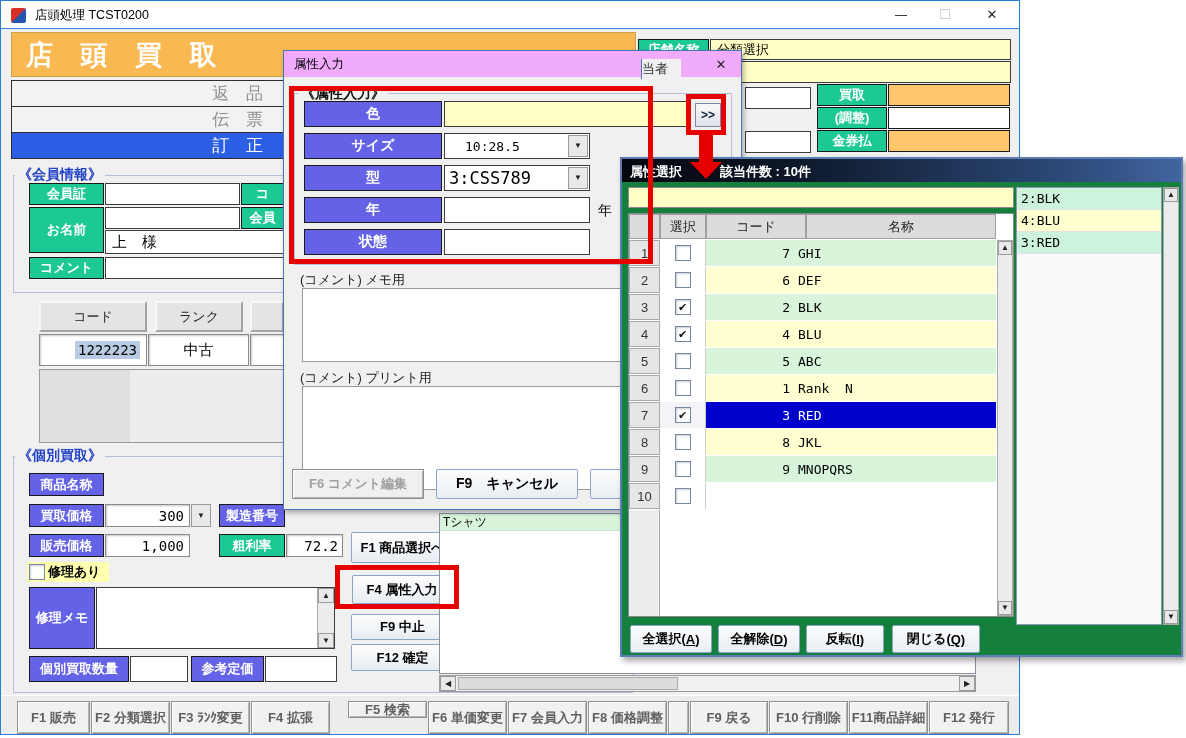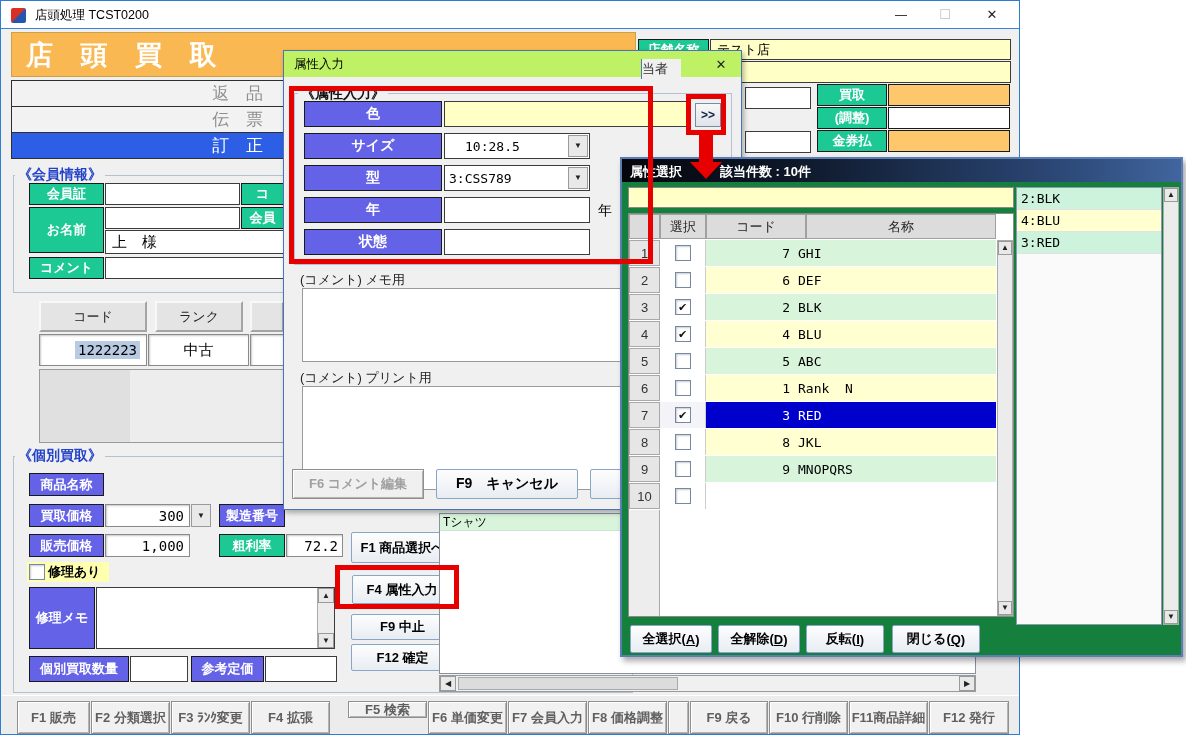--- a/index.html
+++ b/index.html
@@ -43,21 +43,21 @@
       <span class="abs flex c" style="left:922px;top:0;width:44px;height:27px;font-size:13px;color:#c0c0c0">☐</span>
       <span class="abs flex c" style="left:966px;top:0;width:50px;height:27px;font-size:13px;color:#222">✕</span>
     </div>
 
     <div class="abs flex" style="left:10px;top:31px;width:625px;height:45px;background:#f9b851;border:1px solid #caa24a">
       <span class="b" style="color:#fff;font-size:27px;letter-spacing:10px;padding-left:14px;white-space:nowrap">店 頭 買 取</span>
     </div>
 
     <div class="abs lblg" style="left:637px;top:38px;width:71px;height:21px">店舗名称</div>
     <div class="abs fldy flex" style="left:709px;top:38px;width:301px;height:21px">
-      <span style="padding-left:6px;font-size:13px">テスト店</span>
+      <span style="padding-left:6px;font-size:13px">分類選択</span>
     </div>
     <div class="abs fldy" style="left:712px;top:60px;width:298px;height:22px;z-index:5"></div>
 
     <div class="abs fld" style="left:744px;top:86px;width:66px;height:22px;z-index:5"></div>
     <div class="abs fld" style="left:744px;top:130px;width:66px;height:22px;z-index:5"></div>
 
     <div class="abs lblg" style="left:816px;top:83px;width:70px;height:22px">買取</div>
     <div class="abs fldo" style="left:887px;top:83px;width:122px;height:22px"></div>
     <div class="abs lblg" style="left:816px;top:106px;width:70px;height:22px">(調整)</div>
     <div class="abs fld" style="left:887px;top:106px;width:122px;height:22px;border-color:#1a1a1a"></div>
@@ -219,21 +219,21 @@
     <div class="abs fn" style="left:928px;top:700px;width:80px;height:33px">
         <span>F12 発行</span>
       </div>
   </div>
 
   <div class="abs flex" style="left:641px;top:59px;width:40px;height:20px;background:#f0f0f0;border-left:1px solid #5078b4;overflow:hidden;z-index:12">
     <span style="font-size:13px;color:#333;margin-left:-13px;white-space:nowrap">担当者</span>
   </div>
 
   <div class="abs" style="left:283px;top:50px;width:459px;height:460px;background:#f0f0f0;border:1px solid #4a74b8;box-shadow:2px 3px 5px rgba(0,0,0,.3);z-index:10">
-    <div class="abs" style="left:0;top:0;width:457px;height:26px;background:#bef264">
+    <div class="abs" style="left:0;top:0;width:457px;height:26px;background:#f0abfc">
       <span class="abs" style="left:10px;top:5px;font-size:12.5px">属性入力</span>
       <span class="abs flex c" style="left:424px;top:3px;width:26px;height:20px;font-size:13px;color:#222">✕</span>
     </div>
 
     <div class="abs grpb" style="left:10px;top:42px;width:438px;height:172px"></div>
     <span class="abs grpt" style="left:14px;top:34px;color:#111">《属性入力》</span>
 
     <div class="abs lblp" style="left:20px;top:50px;width:138px;height:26px;font-size:14px">色</div>
     <div class="abs fldy" style="left:160px;top:50px;width:246px;height:26px"></div>
     <div class="abs sb" style="left:411px;top:52px;width:26px;height:24px;background:linear-gradient(#f8f8f8,#dfe3ea);border:1px solid #7a8aa0">
@@ -243,21 +243,21 @@
     <div class="abs lblp" style="left:20px;top:82px;width:138px;height:26px;font-size:14px">サイズ</div>
     <div class="abs fld flex" style="left:160px;top:82px;width:146px;height:26px">
       <span class="mono" style="padding-left:20px;font-size:13px">10:28.5</span>
       <div class="sb abs" style="right:1px;top:1px;width:20px;height:22px">
           <span>▼</span>
         </div>
     </div>
 
     <div class="abs lblp" style="left:20px;top:114px;width:138px;height:26px;font-size:14px">型</div>
     <div class="abs fld flex" style="left:160px;top:114px;width:146px;height:26px">
-      <span class="mono" style="padding-left:4px;font-size:13px">3:CSS789</span>
+      <span class="mono" style="padding-left:4px;font-size:17px">3:CSS789</span>
       <div class="sb abs" style="right:1px;top:1px;width:20px;height:22px">
           <span>▼</span>
         </div>
     </div>
 
     <div class="abs lblp" style="left:20px;top:146px;width:138px;height:26px;font-size:14px">年</div>
     <div class="abs fld" style="left:160px;top:146px;width:146px;height:26px"></div>
     <span class="abs" style="left:314px;top:151px;font-size:14px">年</span>
 
     <div class="abs lblp" style="left:20px;top:178px;width:138px;height:26px;font-size:14px">状態</div>

